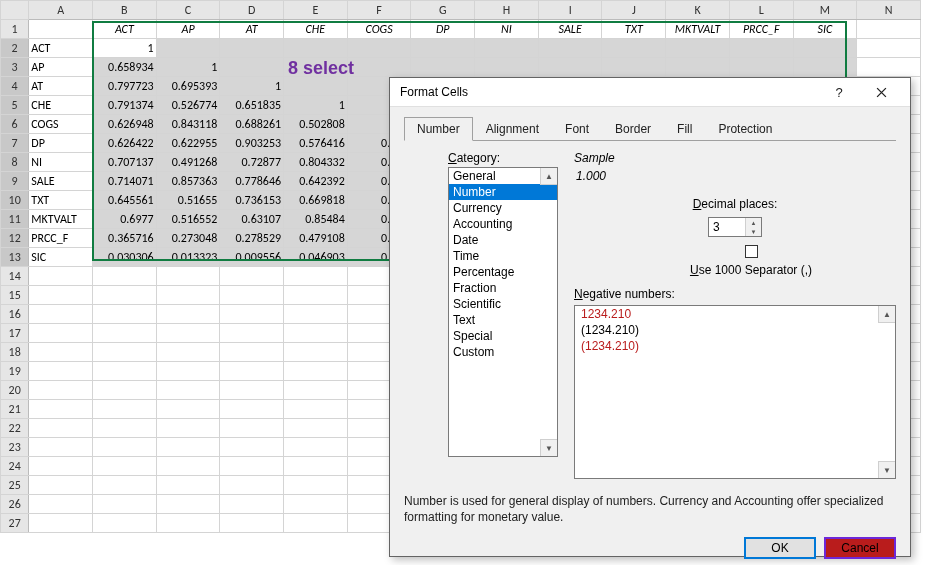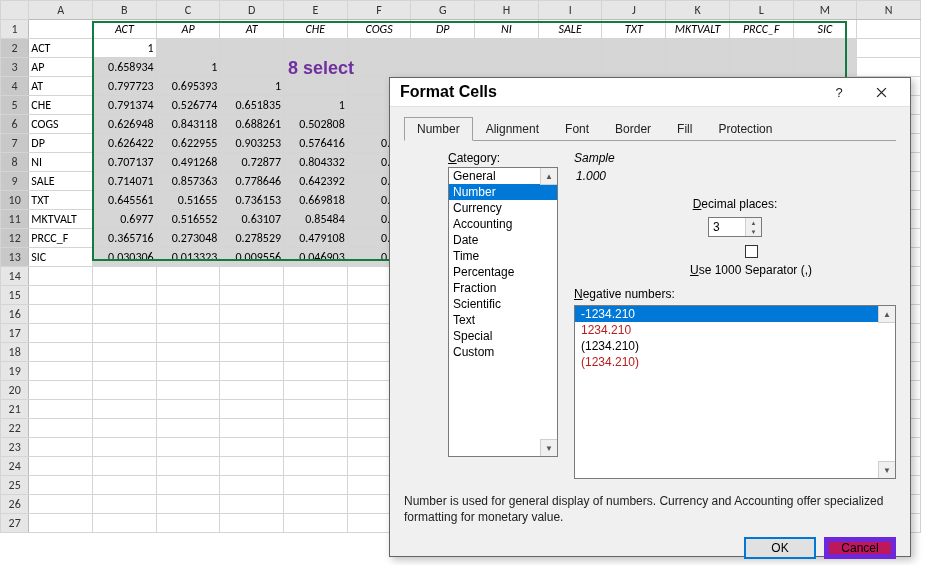--- a/index.html
+++ b/index.html
@@ -81,21 +81,21 @@
     flex-direction: column;
   }
   .dlg-title {
     display: flex;
     align-items: center;
     height: 30px;
     padding: 0 8px 0 10px;
     background: #fff;
     border-bottom: 1px solid #e0e0e0;
   }
-  .dlg-title .title-text { flex: 1; font-size: 16px; font-weight: bold; }
+  .dlg-title .title-text { flex: 1; font-size: 12px; }
   .dlg-title .tbtn {
     width: 42px; height: 28px;
     display: flex; align-items: center; justify-content: center;
     color: #222;
     font-size: 13px;
   }
   .dlg-body { padding: 6px 14px 12px 14px; flex: 1; display: flex; flex-direction: column; }
   .tabs { display: flex; border-bottom: 1px solid #a0a0a0; margin-top: 4px; }
   .tab {
     padding: 4px 12px;
@@ -165,21 +165,21 @@
     position: absolute; right: 0; width: 17px; height: 17px;
     background: #f0f0f0; border-left: 1px solid #cfcfcf;
     display: flex; align-items: center; justify-content: center;
     font-size: 8px; color: #555;
   }
   .neglist .scroll-up { top: 0; border-bottom: 1px solid #cfcfcf; }
   .neglist .scroll-dn { bottom: 0; border-top: 1px solid #cfcfcf; }
   .desc { margin-top: 14px; font-size: 12px; color: #222; line-height: 1.35; }
   .dlg-buttons { display: flex; justify-content: flex-end; gap: 8px; margin-top: auto; padding-top: 12px; }
   .btn {
-    min-width: 72px; height: 22px; border: 5px solid #6d28d9; background: #be185d;
+    min-width: 72px; height: 22px; border: 2px solid #6d28d9; background: #b91c1c;
     font-size: 12px; display:flex; align-items:center; justify-content:center;
     padding: 0 10px;
   }
   .btn.primary { border: 2px solid #0078d7; background: #e1e1e1; }
 </style>
 </head>
 <body>
 
 <table class="sheet" id="grid">
     <tbody>
@@ -779,21 +779,20 @@
             </span>
           </div>
           <div class="inline chk">
             <span class="box"></span>
             <span><span class="under">U</span>se 1000 Separator (,)</span>
           </div>
           <label class="fld" style="margin-top:6px;"><span class="under">N</span>egative numbers:</label>
           <div class="neglist" id="neglist">
             <div class="scroll-up">▲</div>
             <div class="scroll-dn">▼</div>
-          <div class="litem sel">-1234.210</div>
               <div class="litem red">1234.210</div>
               <div class="litem">(1234.210)</div>
               <div class="litem red">(1234.210)</div>
             </div>
         </div>
       </div>
       <div class="desc">Number is used for general display of numbers.  Currency and Accounting offer specialized formatting for monetary value.</div>
       <div class="dlg-buttons">
         <div class="btn primary">OK</div>
         <div class="btn">Cancel</div>

